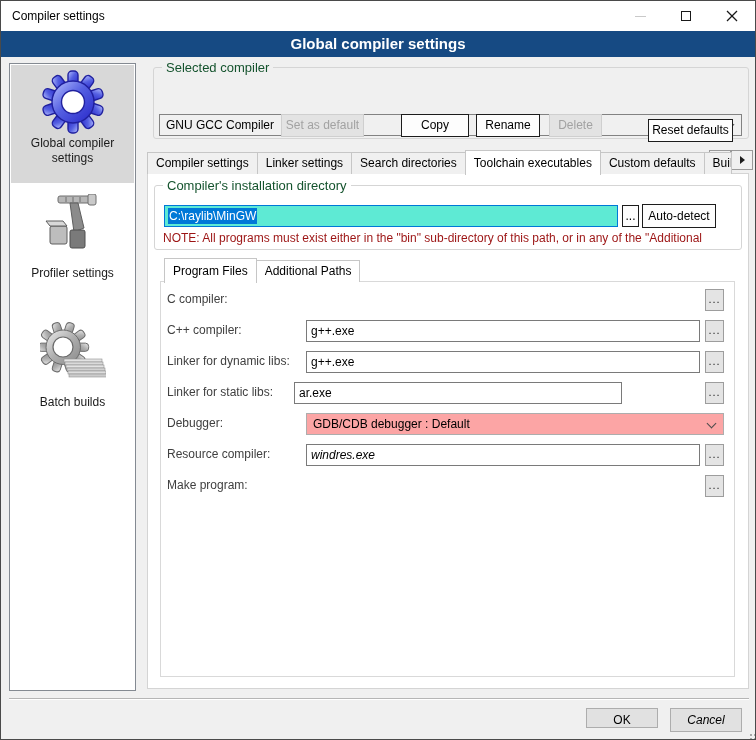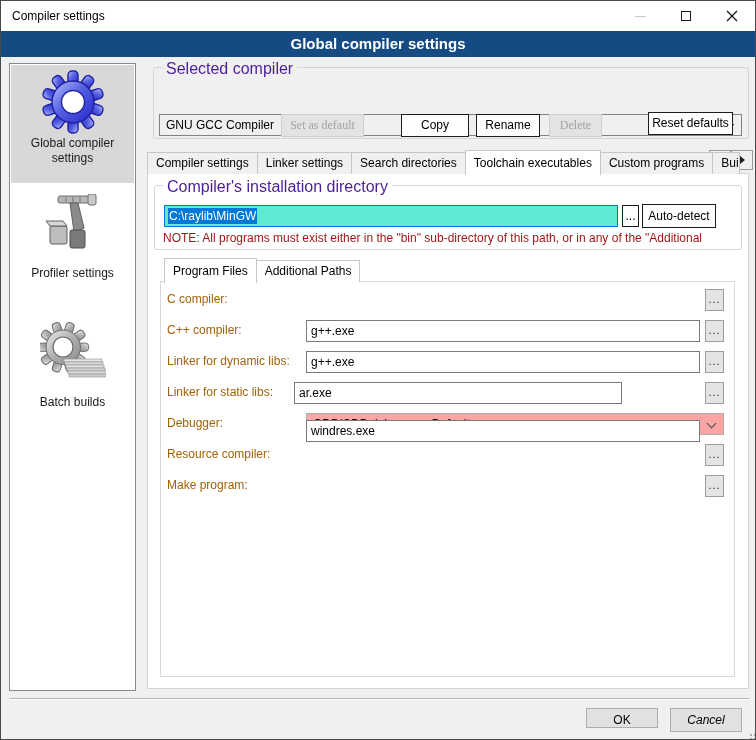--- a/index.html
+++ b/index.html
@@ -19,32 +19,32 @@
   
   .sidebar { position:absolute; left:8px; top:62px; width:127px; height:628px; background:#fff;
              border:1px solid #848a92; }
   .side-item { position:absolute; left:1px; right:1px; text-align:center; font-size:12px; color:#1a1a1a; }
   .side-item.sel { background:#d8d8d8; }
   .side-item .ic { display:block; margin:0 auto; }
   .side-label { display:block; line-height:15px; padding:2px 4px 0 4px; }
   
   .groupbox { position:absolute; border:1px solid #d5d5d5; border-radius:3px; }
   .grouplabel { position:absolute; top:-8px; left:8px; background:#f0f0f0; padding:0 4px;
-                font-size:16px; color:#4c1d95; }
+                font-size:13px; color:#14532d; }
   .groupbox.on-white .grouplabel { background:#fff; }
   
   .combo { position:absolute; height:22px; background:#f0f0f0; border:1px solid #828282;
            font-size:12px; color:#000; line-height:20px; padding:0 22px 0 6px; }
   .combo.gray { background:#fca5a5; border-color:#adadad; }
   .chev { position:absolute; right:8px; top:6px; width:7px; height:7px;
           border-right:1px solid #4c4c4c; border-bottom:1px solid #4c4c4c; transform:rotate(45deg); }
   
   .btn { position:absolute; height:23px; font-size:12px; text-align:center; line-height:21px; }
   .btn.en { background:#fdfdfd; border:1px solid #1c1c1c; color:#000; }
-  .btn.dis { background:#e3e3e3; border:1px solid #cfcfcf; color:#a2a2a2;font-family:Liberation Serif, serif; }
+  .btn.dis { background:#e3e3e3; border:1px solid #cfcfcf; color:#a2a2a2; }
   .btn.std { background:#e1e1e1; border:1px solid #adadad; color:#000; }
   
   .tabs { position:absolute; display:flex; align-items:flex-end; }
   .tab { height:22px; line-height:21px; padding:0 8px; font-size:12px; background:#f0f0f0;
          border:1px solid #c6c6c6; border-bottom:none; margin-left:-1px; white-space:nowrap; }
   .tab:first-child { margin-left:0; }
   .tab.active { height:25px; line-height:24px; background:#fff; position:relative; z-index:3;
                 margin-bottom:-1px; }
   .tab.clip { width:28px; overflow:hidden; padding-right:0; }
   .spinbtn { position:absolute; width:22px; height:20px; background:#f0f0f0; border:1px solid #9a9a9a;
@@ -60,21 +60,21 @@
            border:1px solid #d9d9d9; z-index:1; }
   
   .txt { position:absolute; height:22px; border:1px solid #7a7a7a; background:#fff; font-size:12px;
          padding:0 4px; color:#000; }
   .dir-input { position:absolute; left:163px; top:204px; width:454px; height:22px;
                border:1px solid #0078d7; background:#5eead4; font-size:12px; line-height:20px;
                padding-left:3px; overflow:hidden; white-space:nowrap; }
   .dir-input .selspan { background:#0078d7; color:#fff; padding:1px 1px; }
   .note { position:absolute; left:162px; top:230px; width:556px; font-size:12px; color:#9c1414;
           white-space:nowrap; overflow:hidden; z-index:4; }
-  .flabel { position:absolute; font-size:12px; color:#a16207; z-index:2; }
+  .flabel { position:absolute; font-size:12px; color:#404040; z-index:2; }
   .browse { position:absolute; width:19px; height:22px; background:#e4e4e4; border:1px solid #9d9d9d;
             font-size:11px; line-height:18px; text-align:center; color:#222; z-index:2; letter-spacing:1px; }
   .z2 { z-index:2; }
   .divider { position:absolute; left:8px; top:697px; width:740px; height:2px;
              border-top:1px solid #b5b5b5; border-bottom:1px solid #ffffff; }
   .grip { position:absolute; right:3px; bottom:3px; width:2px; height:2px; background:#a8a8a8;
           box-shadow: -4px 8px 0 #a8a8a8, 0 8px 0 #a8a8a8, 4px 8px 0 #a8a8a8, 0 4px 0 #a8a8a8,
                       4px 4px 0 #a8a8a8, 4px 0 0 #a8a8a8; }
 </style>
 </head>
@@ -187,28 +187,28 @@
     <span class="grouplabel">Selected compiler</span>
   </div>
   <div class="combo" style="left:158px; top:85px; width:583px;margin-top:28px;">
     <span>GNU GCC Compiler</span>
     <span class="chev"></span>
   </div>
   <div class="btn dis" style="left:280px; top:113px; width:83px;">Set as default</div>
   <div class="btn en" style="left:400px; top:113px; width:68px;">Copy</div>
   <div class="btn en" style="left:475px; top:113px; width:64px;">Rename</div>
   <div class="btn dis" style="left:548px; top:113px; width:53px;">Delete</div>
-  <div class="btn en" style="left:647px; top:111px; width:85px;">Reset defaults</div>
+  <div class="btn en" style="left:647px; top:118px; width:85px;">Reset defaults</div>
 
   <div class="tabs" style="left:146px; top:150px; height:23px; z-index:2;">
     <div class="tab">Compiler settings</div>
     <div class="tab">Linker settings</div>
     <div class="tab">Search directories</div>
     <div class="tab active">Toolchain executables</div>
-    <div class="tab">Custom programs</div>
+    <div class="tab">Custom defaults</div>
     <div class="tab clip">Build</div>
   </div>
   <div class="spinbtn" style="left:708px; top:149px;">
       <span class="tri-l"></span>
     </div>
   <div class="spinbtn" style="left:730px; top:149px;">
       <span class="tri-r"></span>
     </div>
 
   <div class="page"></div>
@@ -244,21 +244,21 @@
   <input class="txt z2" style="left: 293px; top: 381px; width: 328px;" value="ar.exe">
   <div class="browse" style="left:704px; top:381px;">...</div>
 
   <span class="flabel" style="left:166px; top:415px;">Debugger:</span>
   <div class="combo gray z2" style="left:305px; top:412px; width:418px;">
     <span>GDB/CDB debugger : Default</span>
     <span class="chev"></span>
   </div>
 
   <span class="flabel" style="left:166px; top:446px;">Resource compiler:</span>
-  <input class="txt z2" style="left: 305px; top: 419px; width: 394px;" value="windres.exe">
+  <input class="txt z2" style="left: 305px; top: 443px; width: 394px; font-style: italic;" value="windres.exe">
   <div class="browse" style="left:704px; top:443px;">...</div>
 
   <span class="flabel" style="left:166px; top:477px;">Make program:</span>
   <div class="browse" style="left:704px; top:474px;">...</div>
 
   <div class="divider"></div>
   <div class="btn std" style="left:585px; top:707px; width:72px; height:20px; line-height:22px;">OK</div>
   <div class="btn std" style="left:669px; top:707px; width:72px; height:24px; line-height:22px;font-style:italic;">Cancel</div>
   <div class="grip"></div>
 

